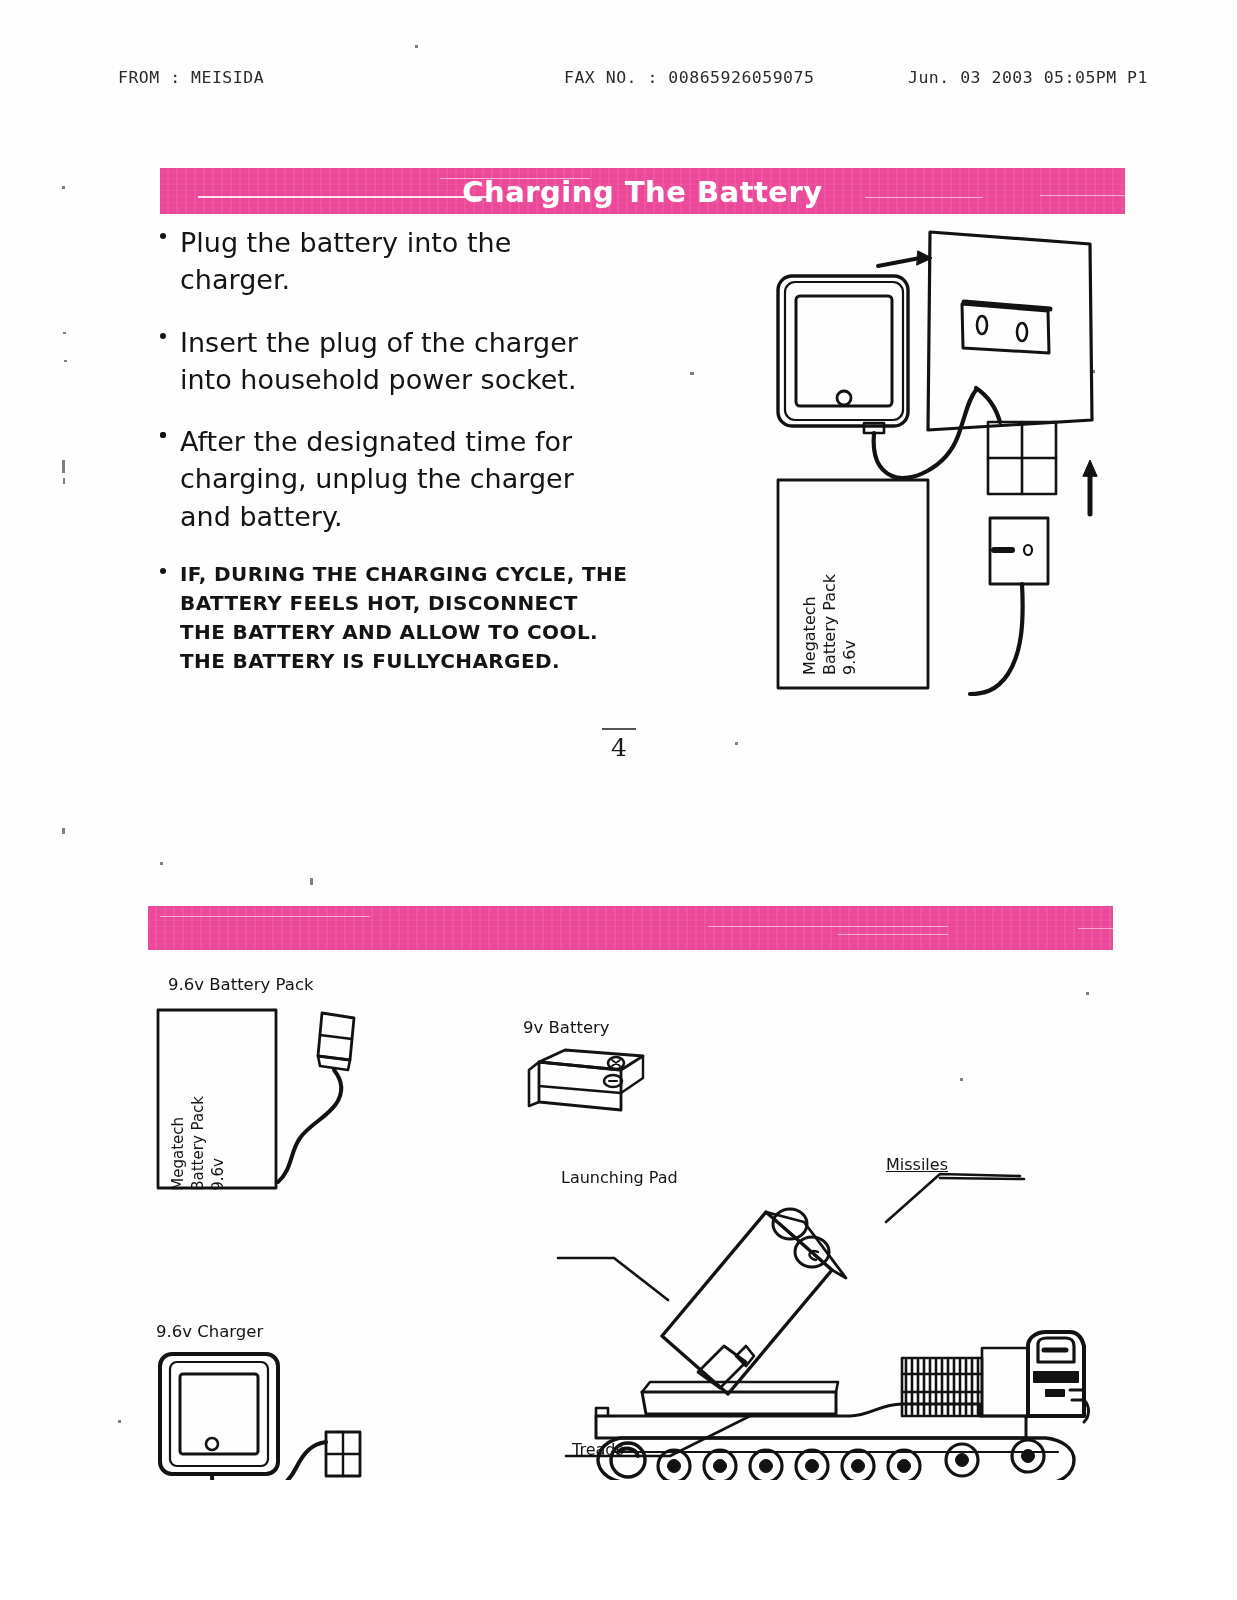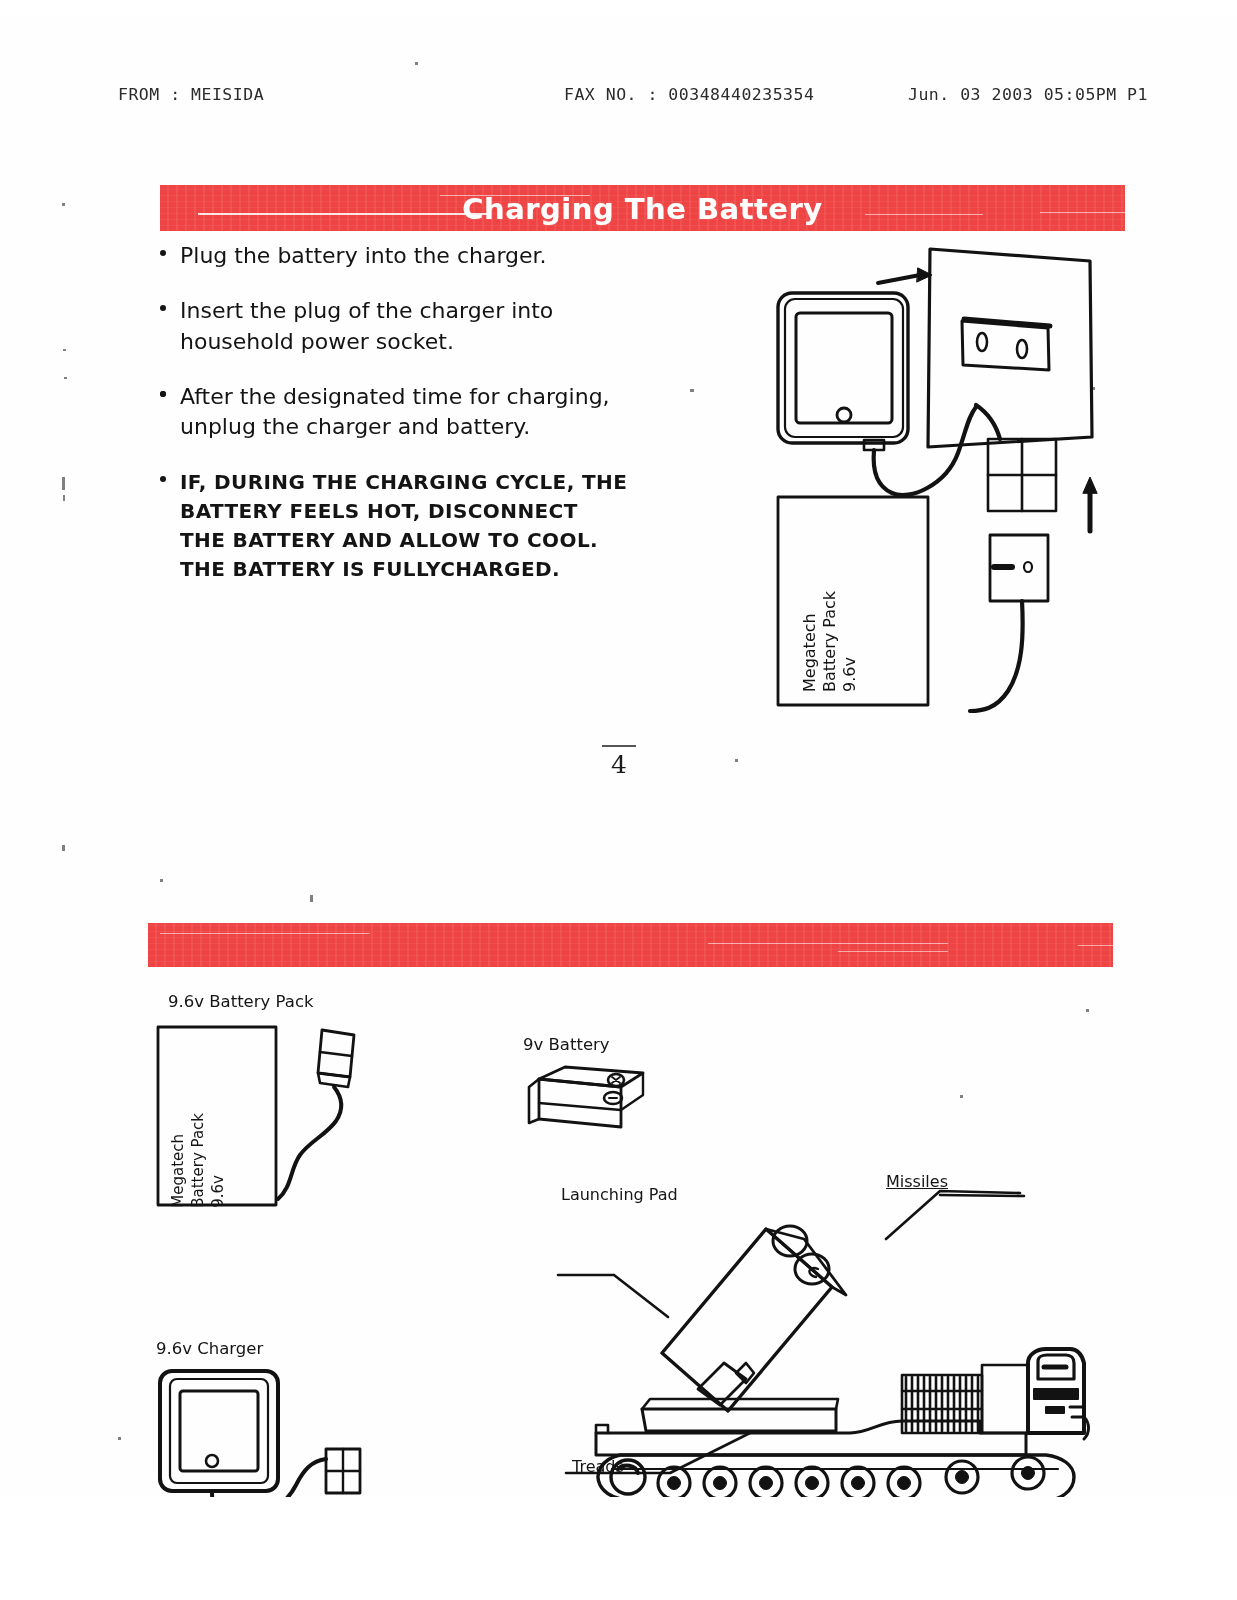--- a/index.html
+++ b/index.html
@@ -10,21 +10,20 @@
   body {
     font-family: "Liberation Sans", sans-serif;
     color: #000;
   }
   #page {
     position: relative;
     width: 1237px;
     height: 1480px;
     background: #fefefe;
     overflow: hidden;
-    margin-top: 17px;
   }
 
   
   .fax-header {
     position: absolute;
     top: 68px;
     left: 118px;
     width: 1040px;
     height: 26px;
     font-family: "DejaVu Sans Mono", monospace;
@@ -33,21 +32,21 @@
     color: #2b2b2b;
     white-space: nowrap;
   }
   .fax-from   { position: absolute; left: 0px;   top: 0; }
   .fax-no     { position: absolute; left: 446px; top: 0; }
   .fax-date   { position: absolute; left: 790px; top: 0; }
 
   
   .banner {
     position: absolute;
-    background: #ef4444;
+    background: #ec4899;
     overflow: hidden;
   }
   .banner::before {
     
     content: "";
     position: absolute;
     inset: 0;
     background:
       repeating-linear-gradient(90deg,
         rgba(255,255,255,0.00) 0px,
@@ -91,21 +90,21 @@
     position: absolute;
     left: 158px;
     top: 224px;
     width: 470px;
   }
   .bullet {
     position: relative;
     padding-left: 22px;
     margin-bottom: 25px;
     font-family: "DejaVu Sans", sans-serif;
-    font-size: 22px;
+    font-size: 27px;
     line-height: 1.38;
     color: #141414;
   }
   .bullet .dot {
     position: absolute;
     left: 2px;
     top: 9px;
     width: 6px;
     height: 6px;
     background: #141414;
@@ -177,21 +176,21 @@
     opacity: .75;
   }
 </style>
 </head>
 <body>
 
 <div id="page">
 
   <div class="fax-header">
     <span class="fax-from">FROM : MEISIDA</span>
-    <span class="fax-no">FAX NO.  :  00348440235354</span>
+    <span class="fax-no">FAX NO.  :  00865926059075</span>
     <span class="fax-date">Jun. 03 2003 05:05PM P1</span>
   </div>
 
   <div class="speck" style="left:62px;  top:186px; width:3px; height:3px;"></div>
   <div class="speck" style="left:63px;  top:332px; width:3px; height:2px;"></div>
   <div class="speck" style="left:64px;  top:360px; width:3px; height:2px;"></div>
   <div class="speck" style="left:62px;  top:460px; width:3px; height:13px;"></div>
   <div class="speck" style="left:63px;  top:478px; width:2px; height:6px;"></div>
   <div class="speck" style="left:62px;  top:828px; width:3px; height:6px;"></div>
   <div class="speck" style="left:160px; top:862px; width:3px; height:3px;"></div>

